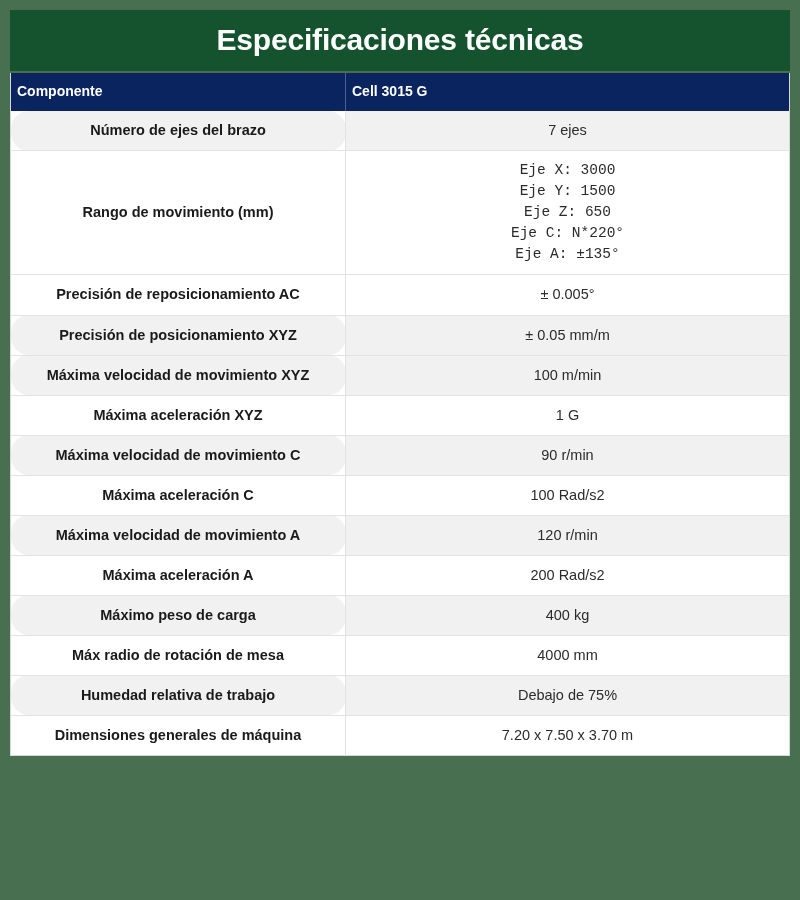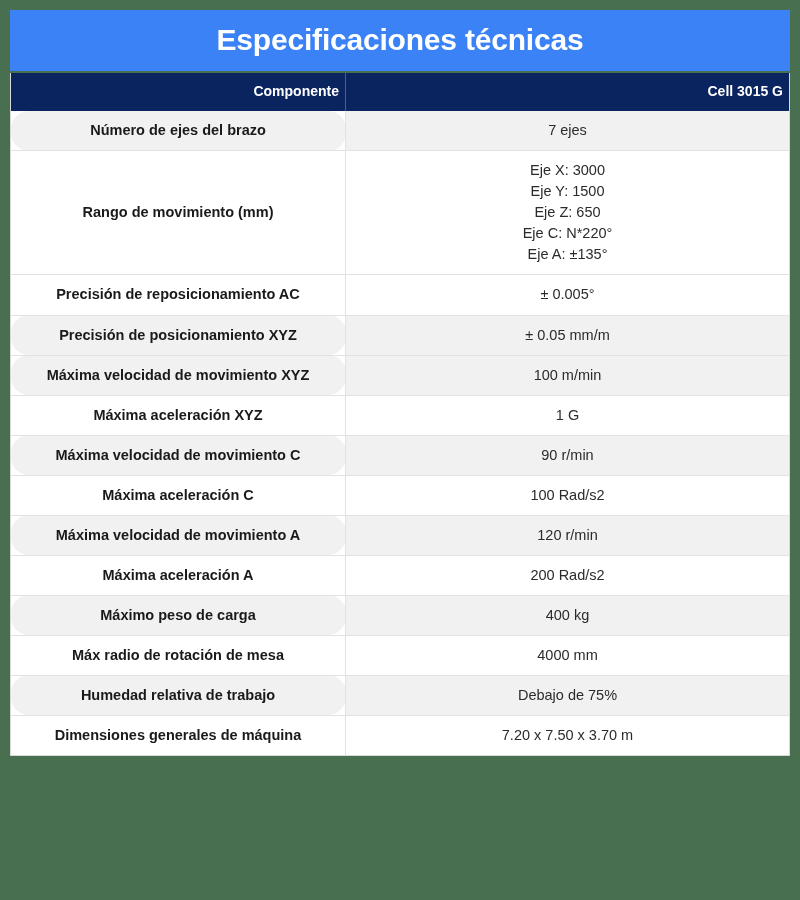--- a/index.html
+++ b/index.html
@@ -15,21 +15,21 @@
     -webkit-font-smoothing: antialiased;
   }
 
   .spec-wrap {
     width: 780px;
     margin: 10px auto 0 auto;
   }
 
   
   .spec-title {
-    background: #3b82f6;
+    background: #14532d;
     color: #ffffff;
     font-size: 30px;
     font-weight: bold;
     text-align: center;
     line-height: 1;
     padding: 15px 8px 16px 8px;
     letter-spacing: -0.2px;
   }
 
   .title-gap {
@@ -49,21 +49,21 @@
   }
 
   table.spec-table col.col-component { width: 335px; }
   table.spec-table col.col-value { width: auto; }
 
   thead th {
     background: #0a2460;
     color: #ffffff;
     font-size: 14px;
     font-weight: bold;
-    text-align: right;
+    text-align: left;
     padding: 11px 6px 12px 6px;
     line-height: 1.1;
   }
 
   thead th.th-component {
     border-right: 1px solid #4a5f93;
   }
 
   tbody td {
     font-size: 14.5px;
@@ -87,21 +87,21 @@
   tbody td.cell-value {
     font-weight: normal;
     color: #2b2b2b;
   }
 
   tbody tr.row-odd td { background: #f1f1f1; }
   tbody tr.row-even td { background: #ffffff; }
 
   tbody tr:last-child td { border-bottom: none; }
 
-  .value-lines { display: block; }
+  .value-lines { display: block; font-family: Liberation Mono, monospace; }
   .value-lines span { display: block; }
 </style>
 </head>
 <body>
 
 <div class="spec-wrap">
 
   <div class="spec-title">Especificaciones técnicas</div>
 
   <div class="title-gap"></div>

